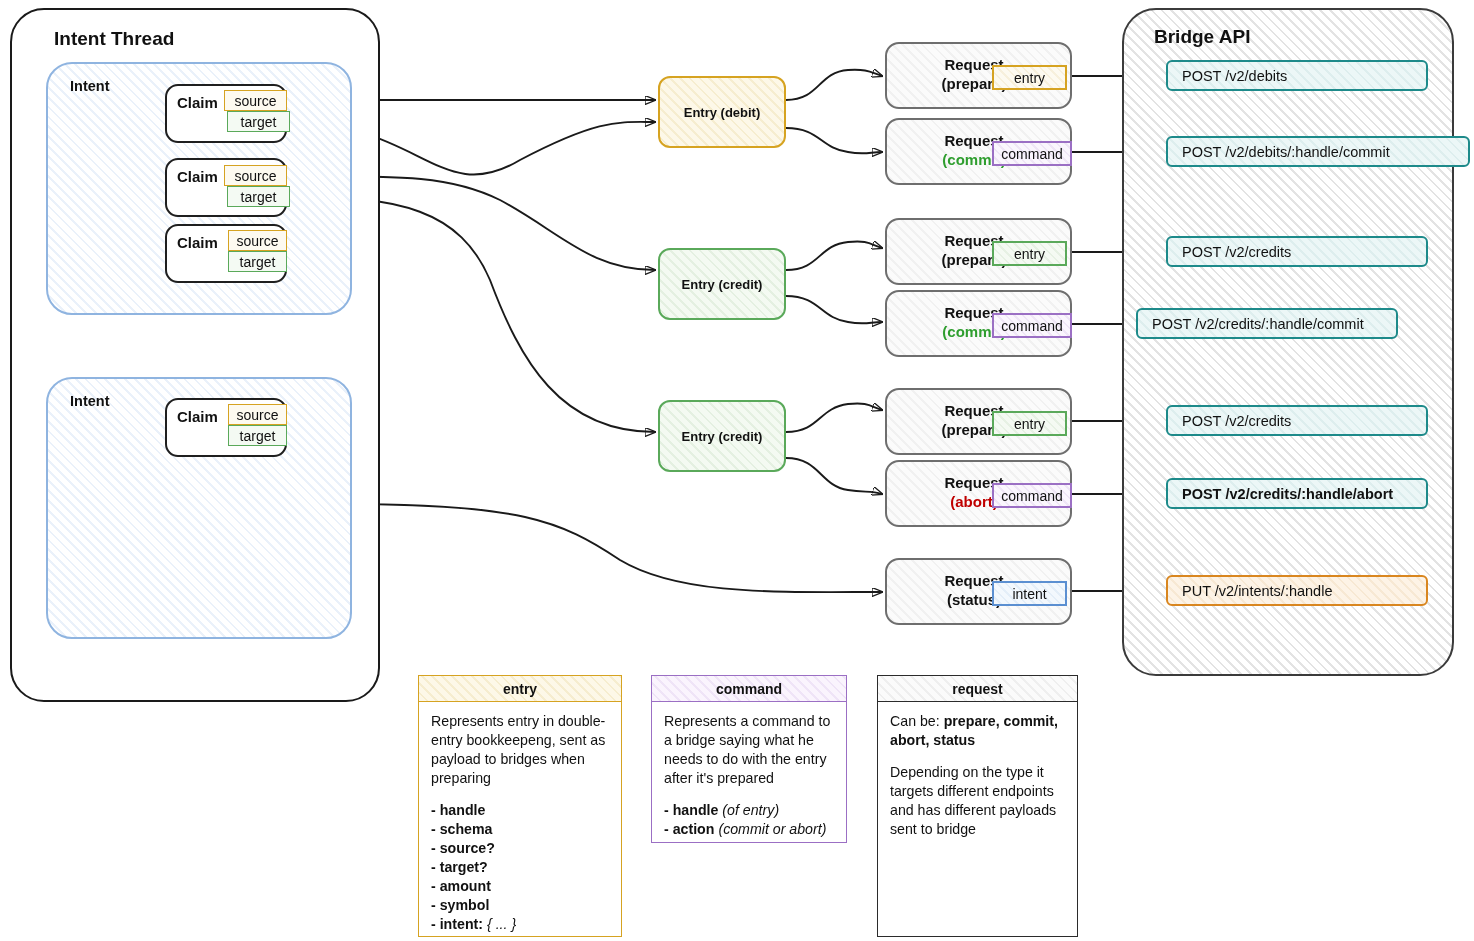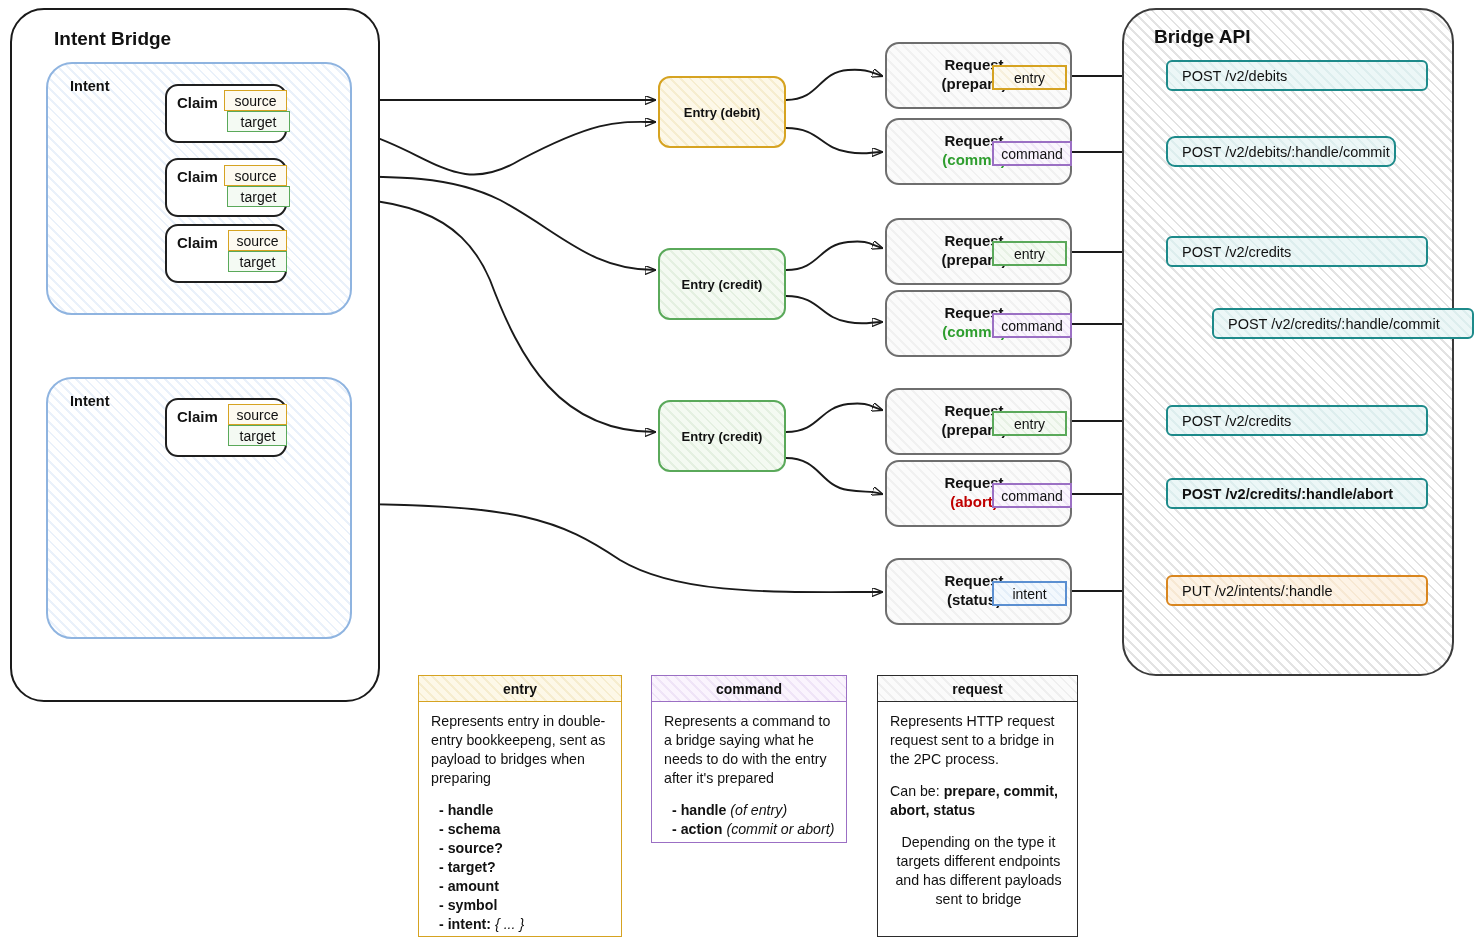--- a/index.html
+++ b/index.html
@@ -87,22 +87,22 @@
   .ep-orange{border:2px solid #d9861f;background:repeating-linear-gradient(45deg,#fdf3e6 0 5px,#f7e8d3 5px 7px),#fdf3e6;}
 
   
   .legend{position:absolute;box-sizing:border-box;background:#fff;}
   .legend-head{
     height:26px;display:flex;align-items:center;justify-content:center;
     font-size:14px;font-weight:bold;color:#111;box-sizing:border-box;
   }
   .legend-body{padding:10px 10px 8px 12px;font-size:14.2px;line-height:19px;color:#111;}
   .legend-body p{margin:0 0 13px 0;}
-  .legend-body p:last-child{margin-bottom:16px;text-align:center;}
-  .legend-body ul{margin:8px;padding:0;list-style:none;}
+  .legend-body p:last-child{margin-bottom:16px;}
+  .legend-body ul{margin:0;padding:0;list-style:none;}
   .legend-body li{white-space:nowrap;}
   .legend-body b{font-weight:bold;}
   .legend-body i{}
 
   .lg-entry{border:1.6px solid #d6a321;}
   .lg-entry .legend-head{border-bottom:1.6px solid #d6a321;background:repeating-linear-gradient(45deg,#fdf8e8 0 5px,#f6edcf 5px 7px),#fdf8e8;}
   .lg-command{border:1.6px solid #9b6fc4;}
   .lg-command .legend-head{border-bottom:1.6px solid #9b6fc4;background:repeating-linear-gradient(45deg,#faf4fd 0 5px,#efe4f7 5px 7px),#faf4fd;}
   .lg-request{border:1.6px solid #2b2b2b;}
   .lg-request .legend-head{border-bottom:1.6px solid #2b2b2b;background:repeating-linear-gradient(45deg,#fbfbfb 0 5px,#efefef 5px 7px),#fbfbfb;}
@@ -148,21 +148,21 @@
       <path d="M1072,152 L1160,152" marker-end="url(#ahf)"></path>
       <path d="M1072,252 L1160,252" marker-end="url(#ahf)"></path>
       <path d="M1072,324 L1160,324" marker-end="url(#ahf)"></path>
       <path d="M1072,421 L1160,421" marker-end="url(#ahf)"></path>
       <path d="M1072,494 L1160,494" marker-end="url(#ahf)"></path>
       <path d="M1072,591 L1160,591" marker-end="url(#ahf)"></path>
     </g>
   </svg>
 
   <div class="node thread-box">
-    <div class="thread-title">Intent Bridge</div>
+    <div class="thread-title">Intent Thread</div>
   </div>
 
   <div class="node intent-box" style="left:46px;top:62px;width:306px;height:253px;">
     <div class="intent-label">Intent</div>
   </div>
 
   <div class="node claim-box" style="left:165px;top:84px;width:122px;height:59px;">
     <div class="claim-label">Claim</div>
   </div>
   <div class="node chip chip-source" style="left:224px;top:90px;width:63px;height:21px;">source</div>
@@ -247,23 +247,23 @@
       <span class="req-kind">(status)</span>
     </div>
     <div class="payload pay-intent" style="left:105px;top:21px;width:75px;">intent</div>
   </div>
 
   <div class="node bridge-box">
     <div class="bridge-title">Bridge API</div>
   </div>
 
   <div class="node endpoint ep-teal" style="left:1166px;top:60px;width:262px;height:31px;">POST /v2/debits</div>
-  <div class="node endpoint ep-teal" style="left:1166px;top:136px;width:230px;height:31px;border-radius:9px;">POST /v2/debits/:handle/commit</div>
+  <div class="node endpoint ep-teal" style="left:1166px;top:136px;width:304px;height:31px;">POST /v2/debits/:handle/commit</div>
   <div class="node endpoint ep-teal" style="left:1166px;top:236px;width:262px;height:31px;">POST /v2/credits</div>
-  <div class="node endpoint ep-teal" style="left:1212px;top:308px;width:262px;height:31px;">POST /v2/credits/:handle/commit</div>
+  <div class="node endpoint ep-teal" style="left:1136px;top:308px;width:262px;height:31px;">POST /v2/credits/:handle/commit</div>
   <div class="node endpoint ep-teal" style="left:1166px;top:405px;width:262px;height:31px;">POST /v2/credits</div>
   <div class="node endpoint ep-teal" style="left:1166px;top:478px;width:262px;height:31px;font-weight:bold;">POST /v2/credits/:handle/abort</div>
   <div class="node endpoint ep-orange" style="left:1166px;top:575px;width:262px;height:31px;">PUT /v2/intents/:handle</div>
 
   <div class="node legend lg-entry" style="left:418px;top:675px;width:204px;height:262px;">
     <div class="legend-head">entry</div>
     <div class="legend-body">
       <p>Represents entry in double-entry bookkeepeng, sent as payload to bridges when preparing</p>
       <ul>
         <li><b>- handle</b></li>
@@ -284,19 +284,18 @@
       <ul>
         <li><b>- handle</b> <i>(of entry)</i></li>
         <li><b>- action</b> <i>(commit or abort)</i></li>
       </ul>
     </div>
   </div>
 
   <div class="node legend lg-request" style="left:877px;top:675px;width:201px;height:262px;">
     <div class="legend-head">request</div>
     <div class="legend-body">
-      <p>Represents HTTP request request sent to a bridge in the 2PC process.</p>
       <p><span>Can be: </span><b>prepare, commit, abort, status</b></p>
       <p>Depending on the type it targets different endpoints and has different payloads sent to bridge</p>
     </div>
   </div>
 
 </div>
 
 </body></html>

